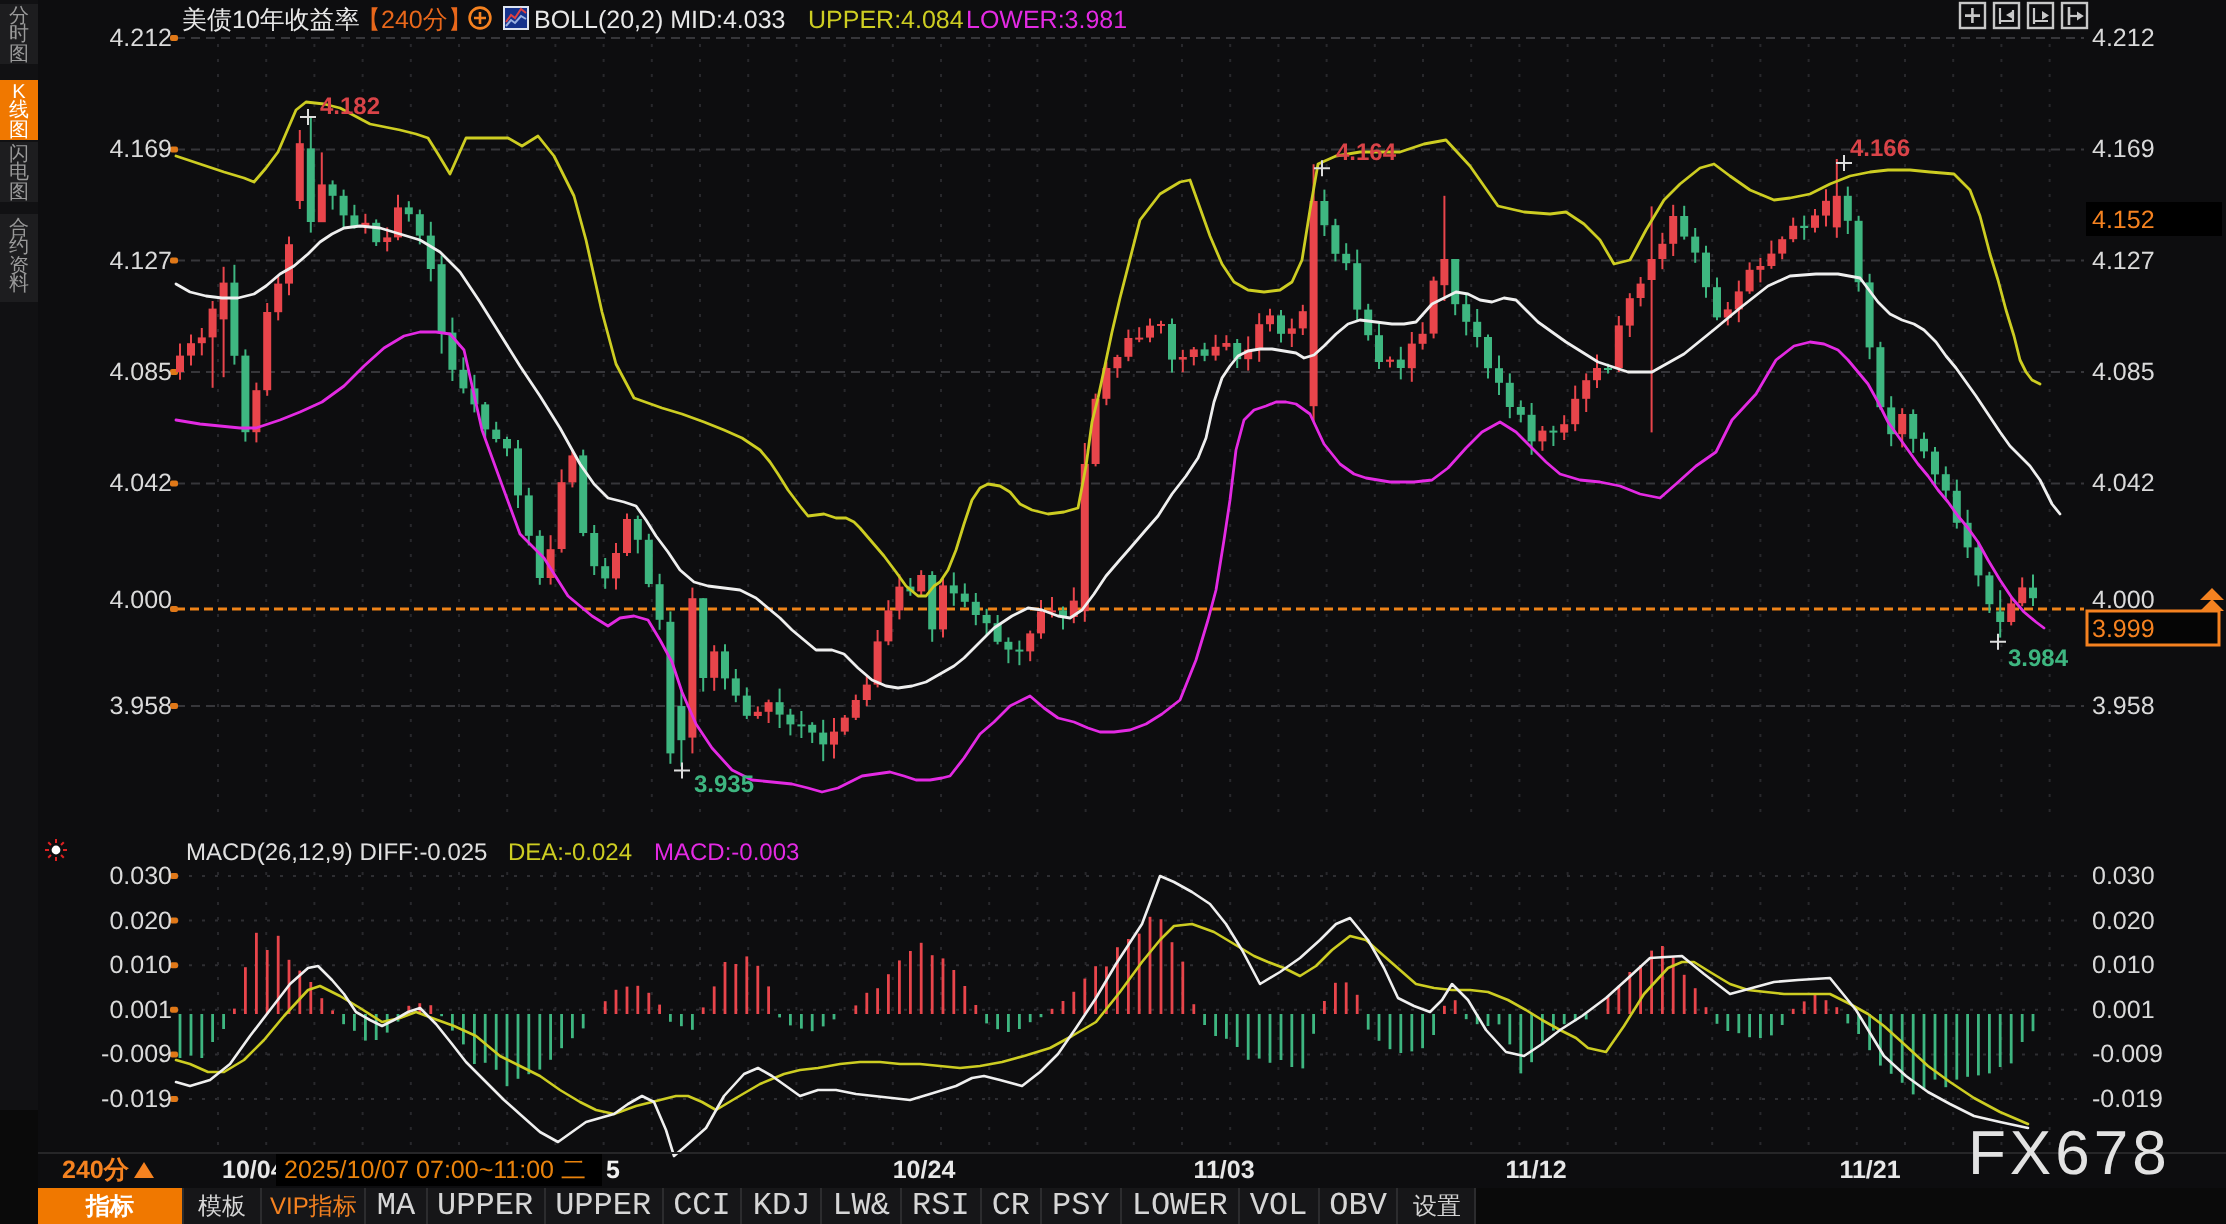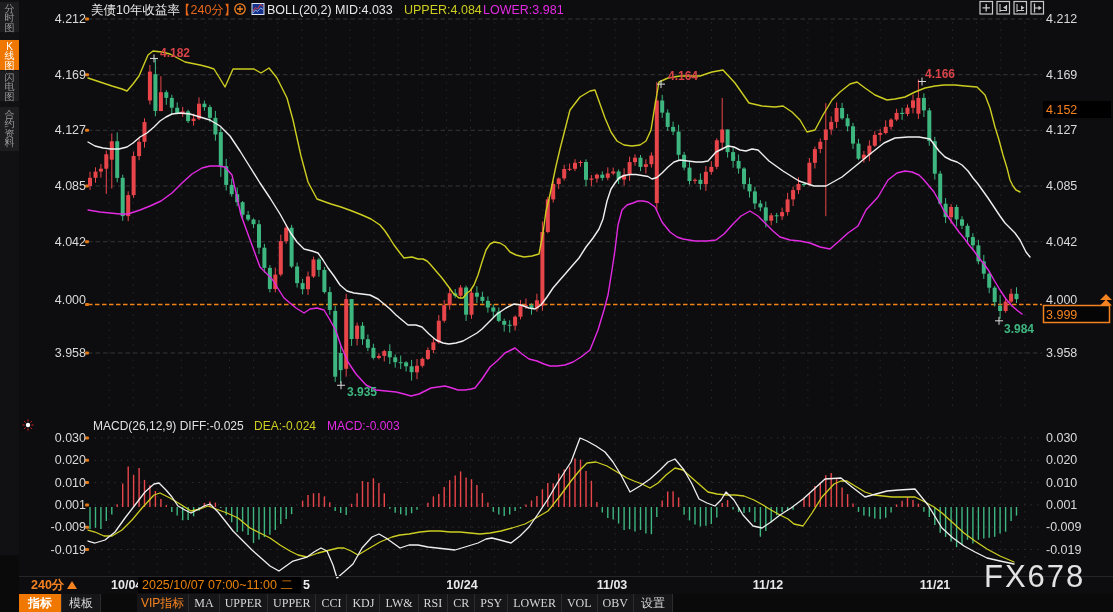--- a/index.html
+++ b/index.html
@@ -6,25 +6,25 @@
   font-family:"Liberation Sans", sans-serif; }
 #stage { position:relative; width:1113px; height:612px; background:#0d0d0f; }
 #chart { position:absolute; left:0; top:0; }
 #sidebar { position:absolute; left:0; top:0; width:19px; height:555px; background:#111113; z-index:5; }
 .stab { position:absolute; left:0; width:19px; background:#1d1d1f; color:#9a9a9a;
   font-size:10px; text-align:center; }
 .stab span { display:block; line-height:9.4px; height:9.4px; }
 .stab.act { background:#f07800; color:#fff; }
 #tabbar { position:absolute; left:19px; right:0; top:594px; height:18px; background:#0a0a0a;
   display:flex; align-items:stretch; z-index:6; }
-.tab { color:#d6d6d6; font-size:12px; line-height:18px; padding:0 9px; background:#161618;
+.tab { color:#d6d6d6; font-size:12px; line-height:18px; padding:0 24px; background:#161618;
   border-right:1px solid #2c2c2e; white-space:nowrap; }
-.tab.en { font-family:Liberation Serif, serif; font-size:12px; padding:0 5px; }
+.tab.en { font-family:Liberation Mono, monospace; font-size:16px; padding:0 5px; }
 .tab.act { background:#f07800; color:#fff; font-weight:bold; }
-.tab.vip { color:#f58220; padding:0 4px;margin-left:36px; }
+.tab.vip { color:#f58220; padding:0 4px; }
 .tab.cjk2 { padding:0 7px;font-family:Liberation Serif, serif; }
 #blcorner { position:absolute; left:0; top:555px; width:19px; height:57px; background:#0a0a0a; z-index:6; }
 </style></head>
 <body>
 <div id="stage">
 <div id="chart"><svg width="1113" height="612" viewBox="0 0 1113 612" font-family="Liberation Sans, sans-serif">
 <rect width="1113" height="612" fill="#0d0d0f"></rect>
 <line x1="88" y1="19.0" x2="1042" y2="19.0" stroke="#36363a" stroke-width="1" stroke-dasharray="4.5,3"></line>
 <line x1="88" y1="74.7" x2="1042" y2="74.7" stroke="#36363a" stroke-width="1" stroke-dasharray="4.5,3"></line>
 <line x1="88" y1="130.3" x2="1042" y2="130.3" stroke="#36363a" stroke-width="1" stroke-dasharray="4.5,3"></line>

